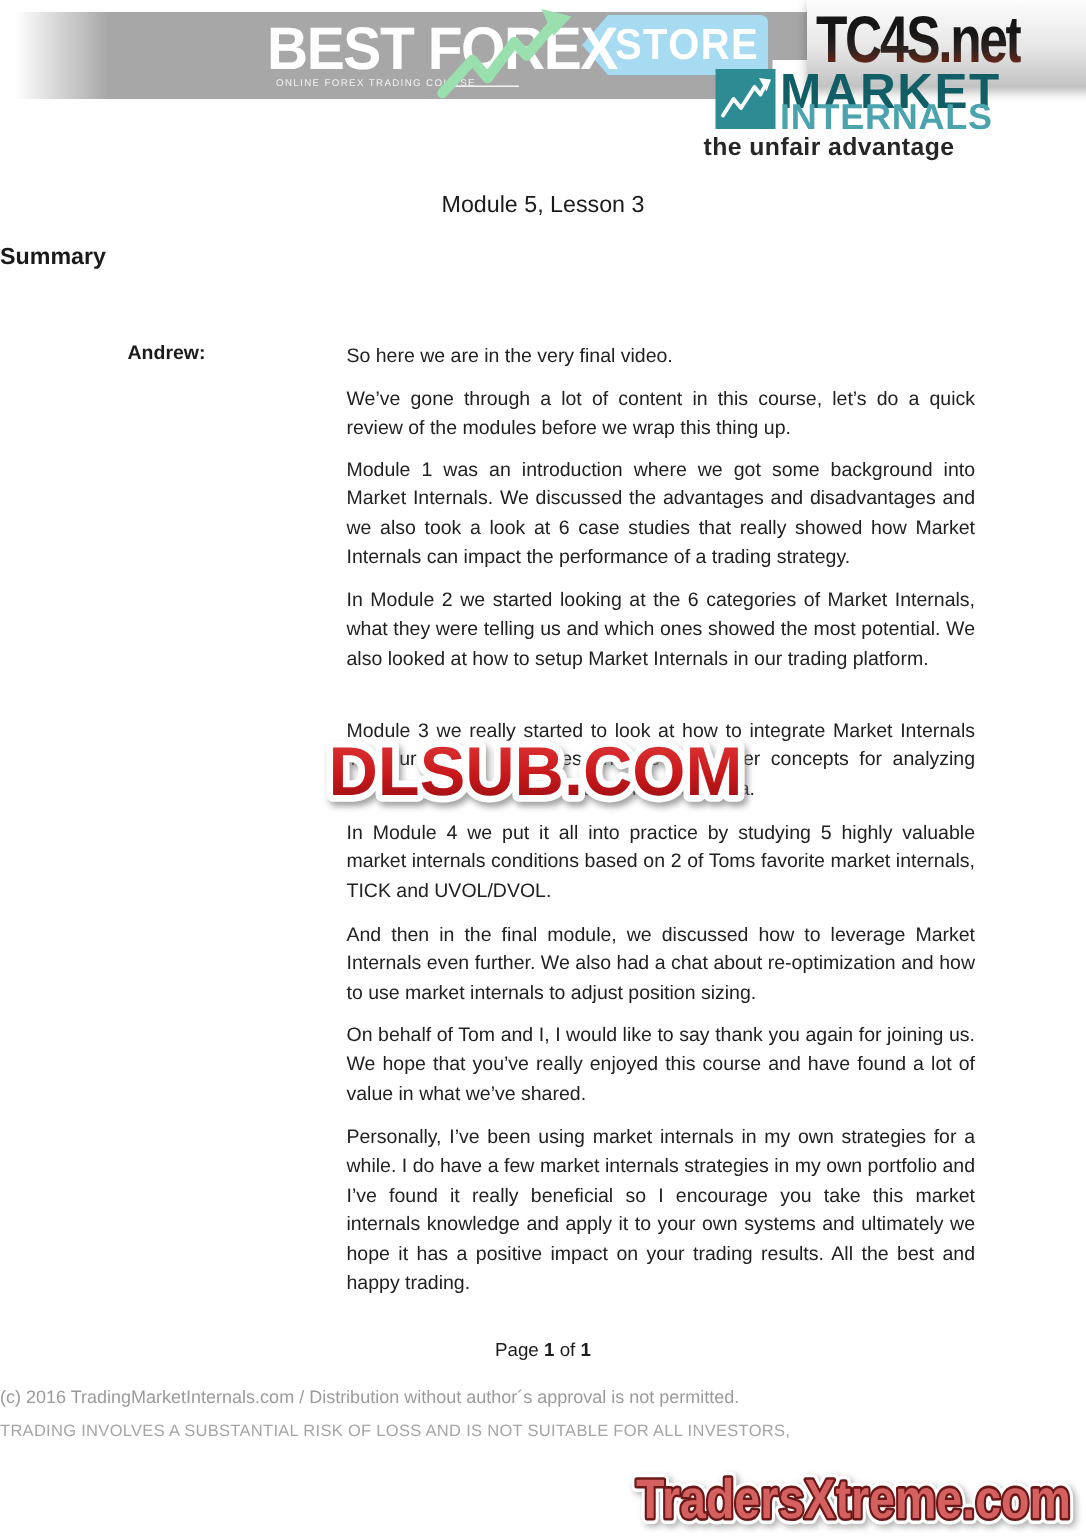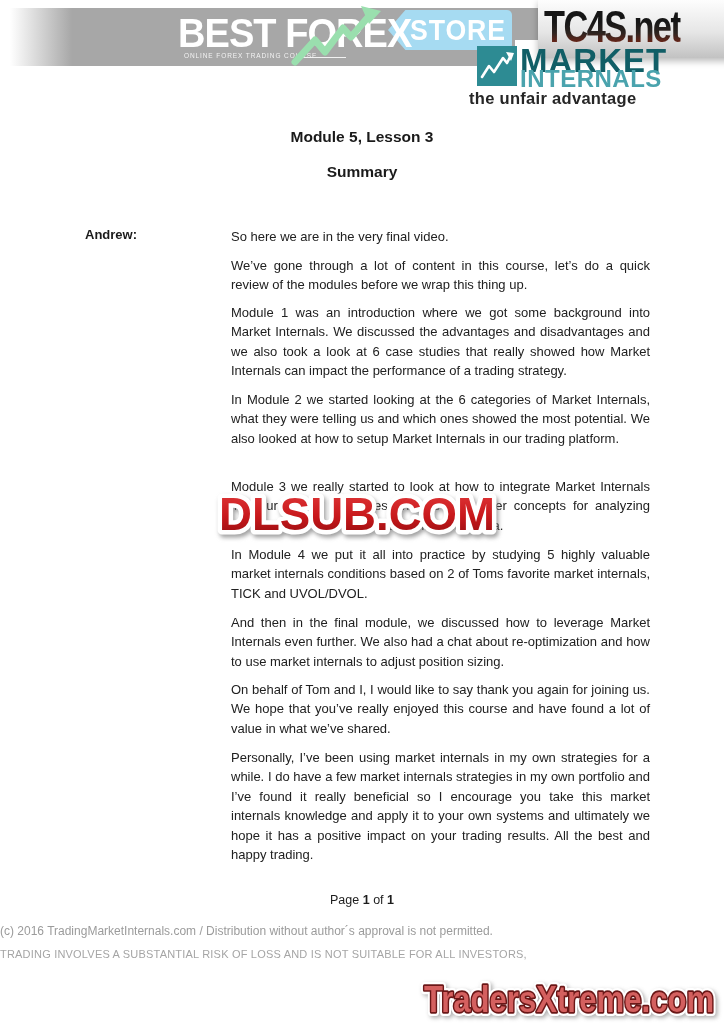--- a/index.html
+++ b/index.html
@@ -34,22 +34,22 @@
            background:var(--teal_icon);}
   .mi-market{position:absolute;left:520px;top:42px;z-index:6;font-size:33px;font-weight:700;
              letter-spacing:1px;color:var(--teal_dark);}
   .mi-internals{position:absolute;left:520px;top:65px;z-index:6;font-size:24px;font-weight:700;
                 letter-spacing:.5px;color:var(--teal_light);}
   .mi-tagline{position:absolute;left:469px;top:89px;z-index:6;font-size:16.5px;font-weight:700;
               color:#262626;letter-spacing:.3px;}
 
   
   .doc-title{position:absolute;left:0;top:128px;width:724px;text-align:center;
-             font-size:15.5px;font-weight:700;color:#1a1a1a;}
-  .doc-subtitle{position:absolute;left:0;top:163px;width:724px;text-align:center;
+             font-size:15.5px;font-weight:400;color:#1a1a1a;}
+  .doc-subtitle{position:absolute;left:0;top:163px;width:724px;text-align:left;
                 font-size:15.5px;font-weight:700;color:#1a1a1a;}
   .speaker{position:absolute;left:85px;top:227px;font-size:13px;font-weight:700;color:#1a1a1a;}
   .para{position:absolute;left:219px;width:419px;text-align:justify;
         font-size:13px;line-height:19.4px;color:#212121;margin-left:12px;}
   .p1{top:227px}.p2{top:256px}.p3{top:303px}.p4{top:390px}.p5{top:477px}
   .p6{top:545px}.p7{top:613px}.p8{top:680px}.p9{top:748px}
   .jline{text-align:justify;text-align-last:justify;}
   .lline{text-align:center;}
 
   

